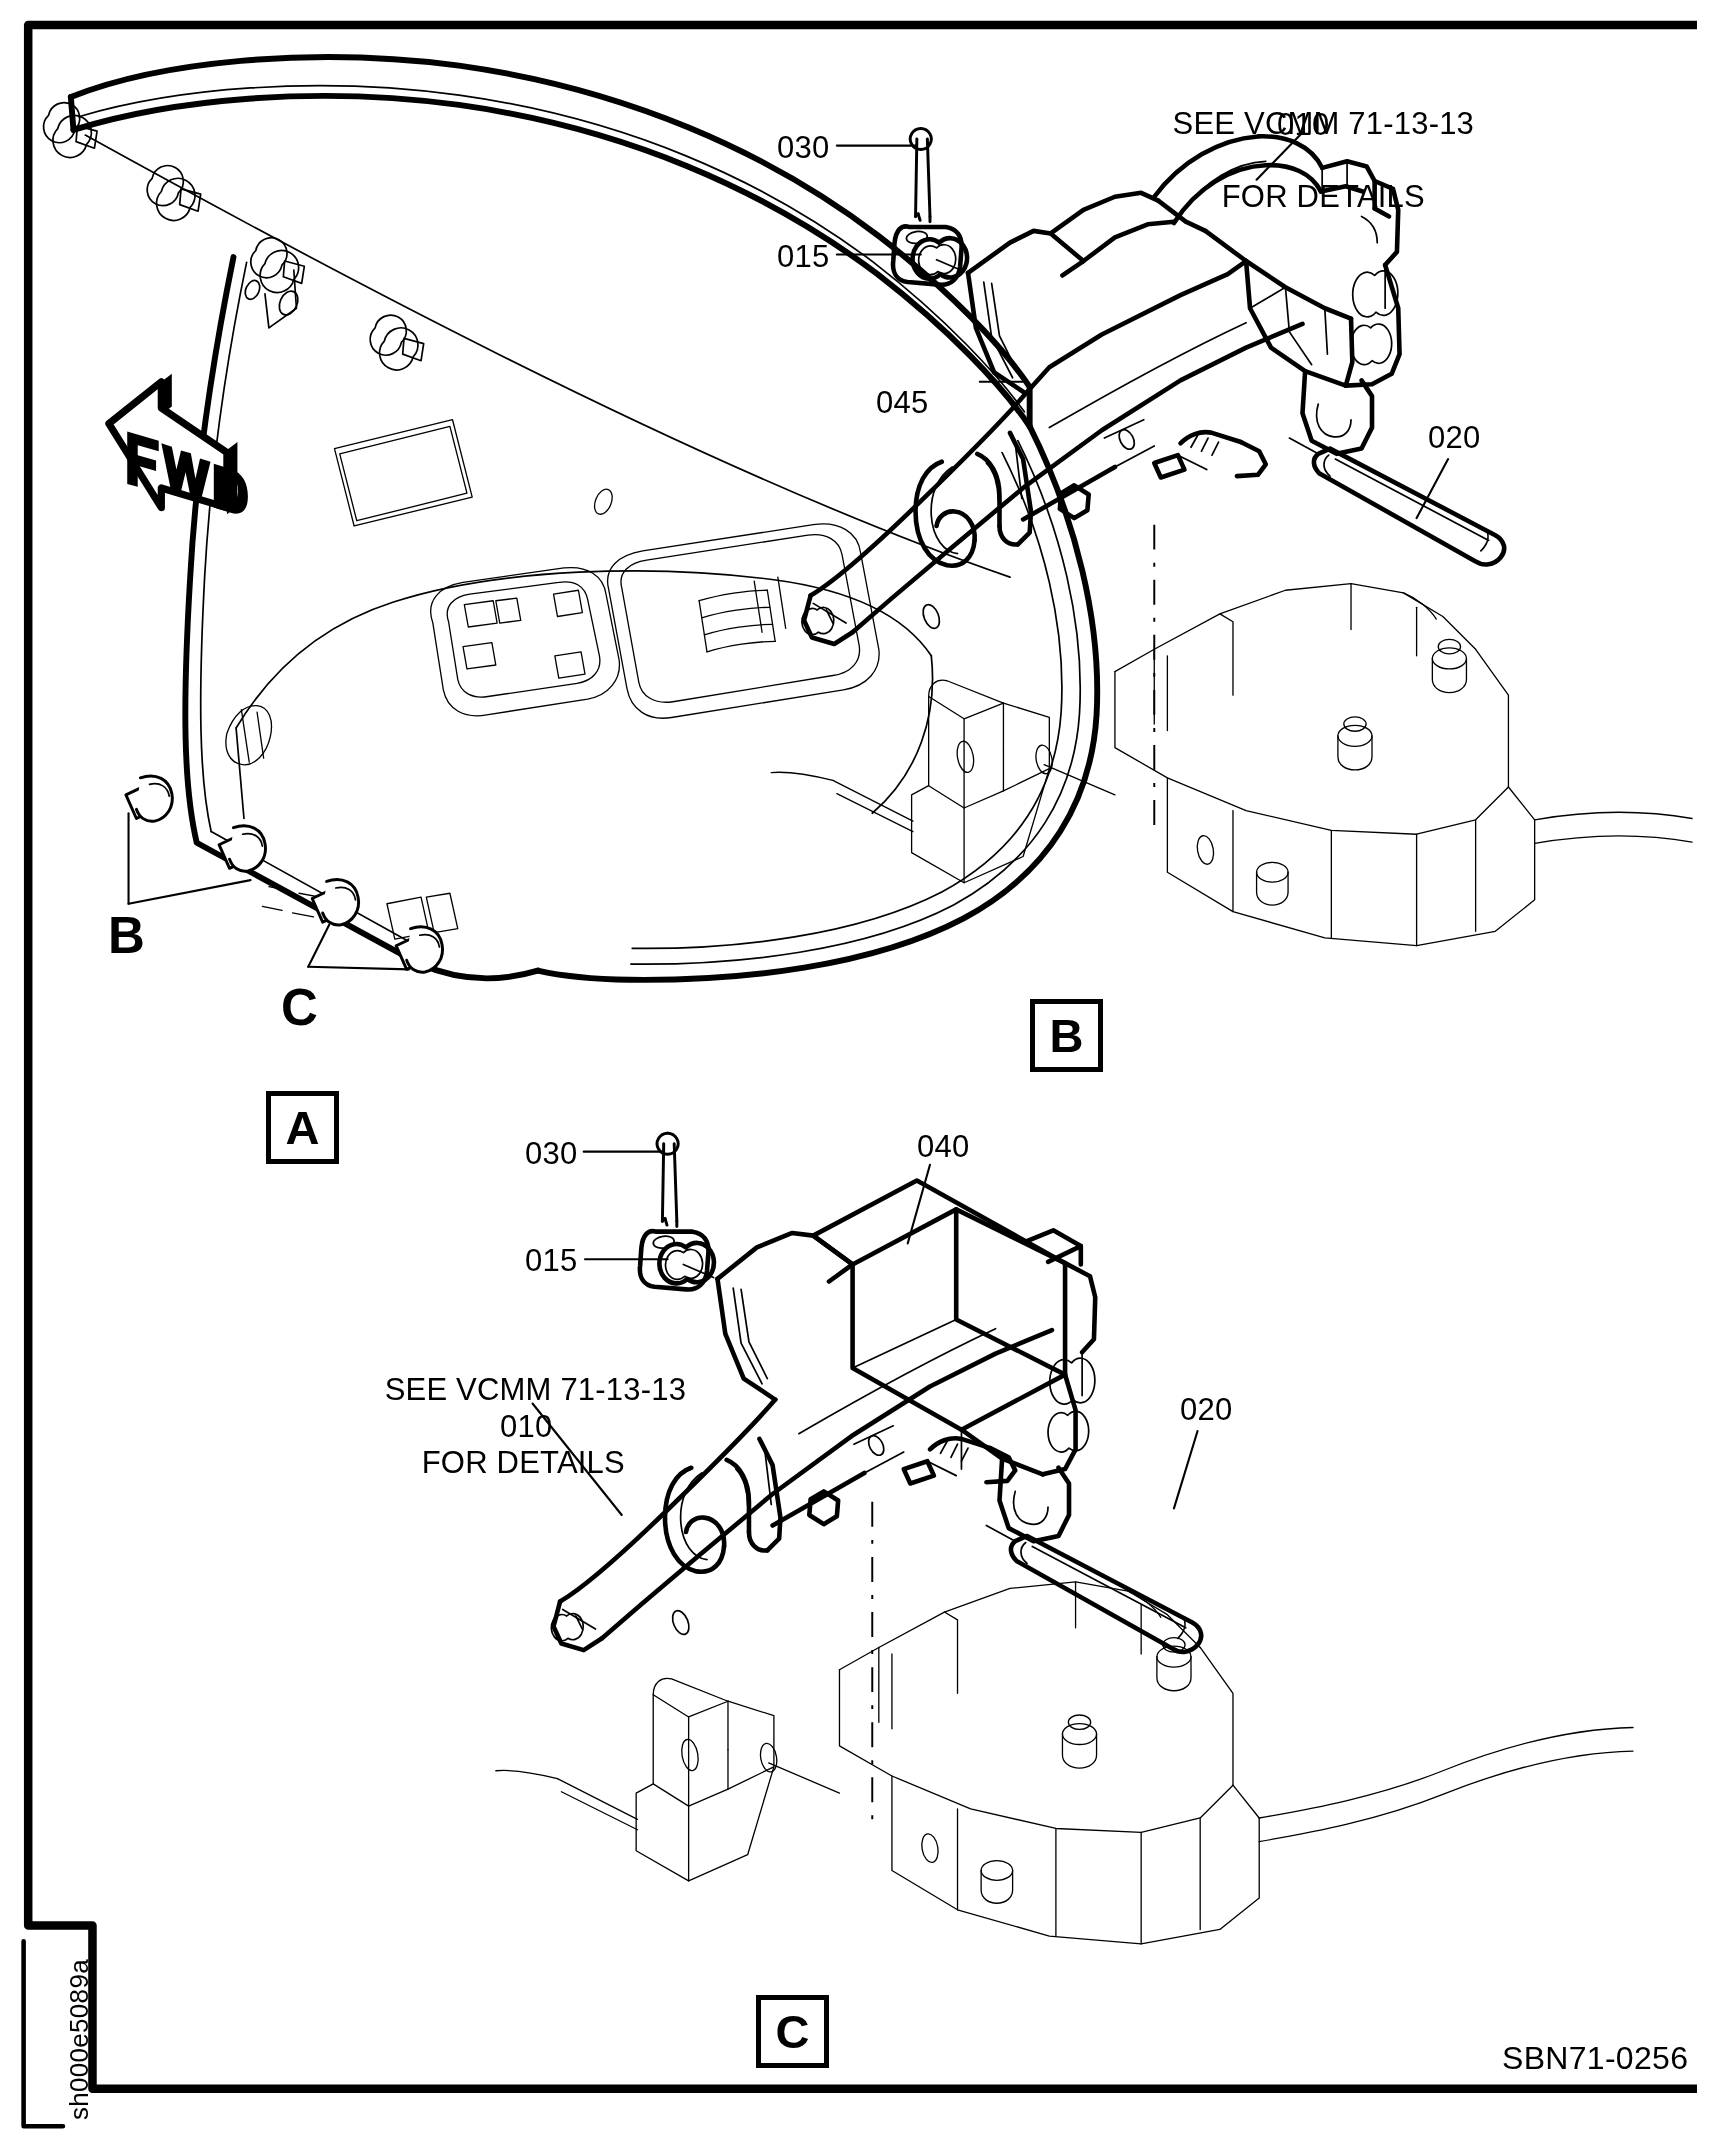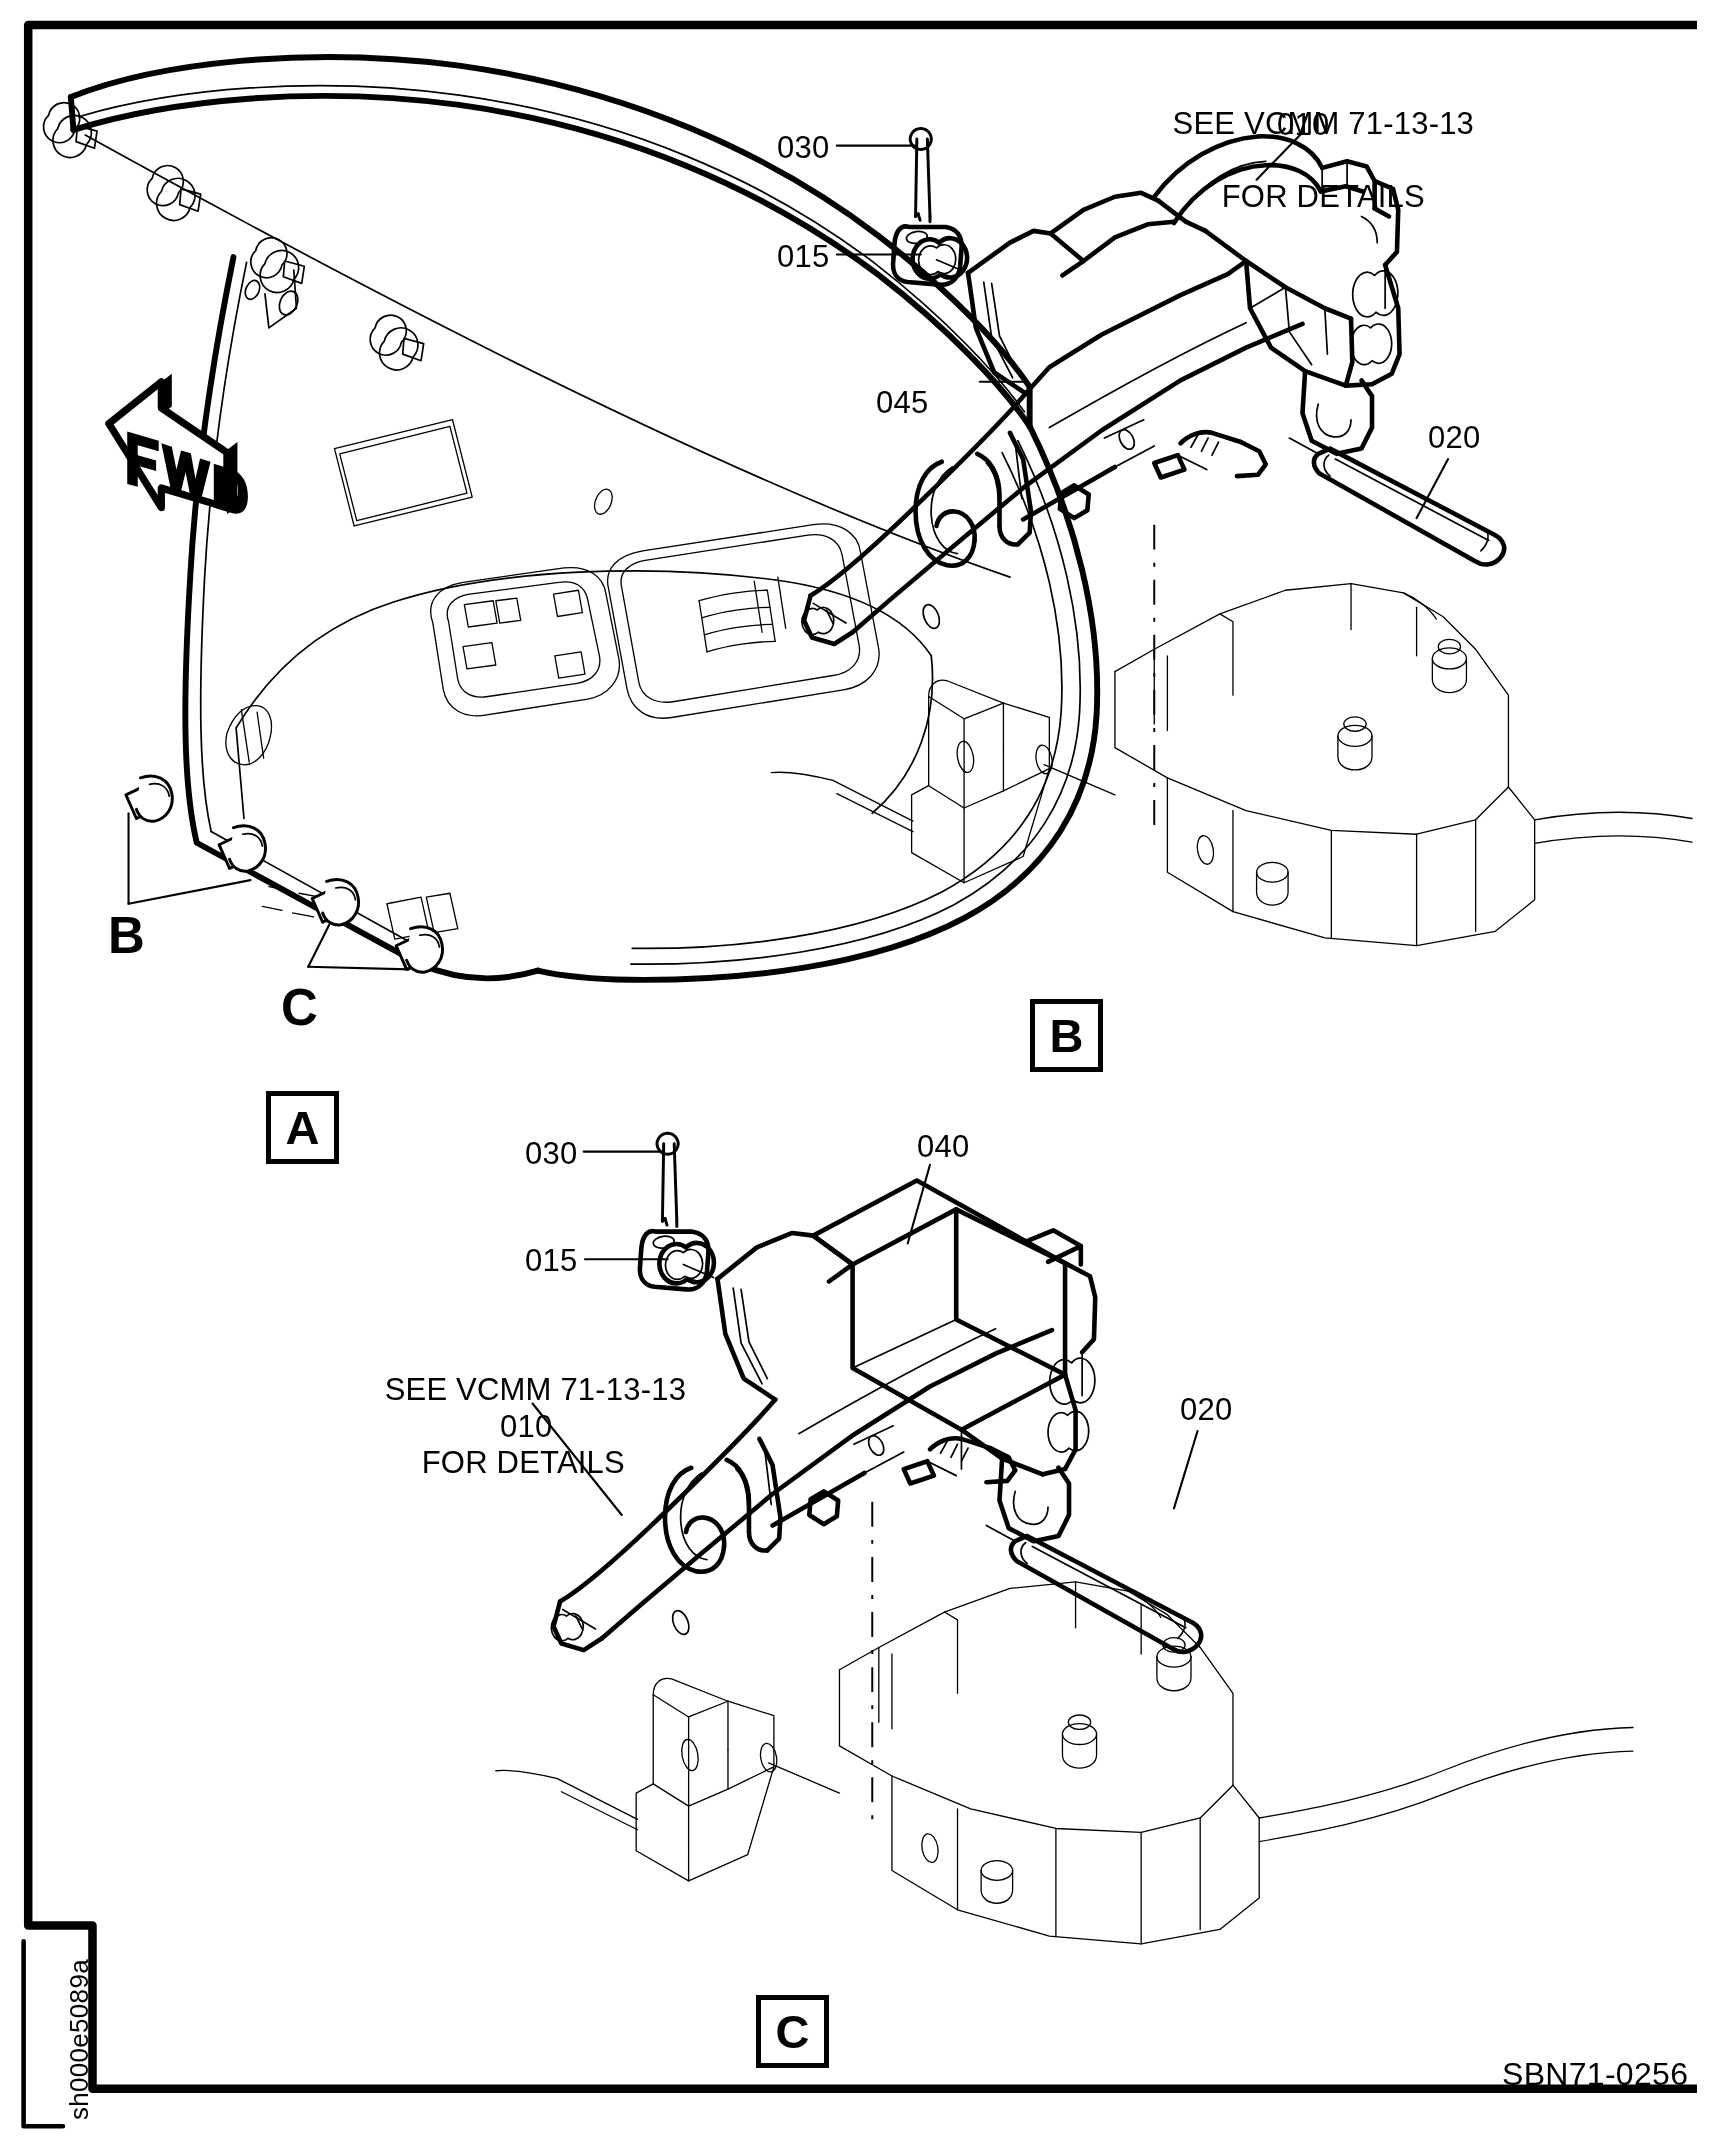--- a/index.html
+++ b/index.html
@@ -688,18 +688,18 @@
 <div class="lbl num" style="left:500px;top:1409px;">010</div>
 <div class="lbl num" style="left:1180px;top:1392px;">020</div>
 
 <div class="lbl bigltr" style="left:108px;top:906px;">B</div>
 <div class="lbl bigltr" style="left:281px;top:978px;">C</div>
 
 <div class="boxltr" style="left:266px;top:1091px;width:63px;height:63px;">A</div>
 <div class="boxltr" style="left:1030px;top:999px;width:63px;height:63px;">B</div>
 <div class="boxltr" style="left:756px;top:1995px;width:63px;height:63px;">C</div>
 
-<div class="dwgno" style="left:1502px;top:2040px;margin-top:16px;">SBN71-0256</div>
+<div class="dwgno" style="left:1502px;top:2040px;">SBN71-0256</div>
 
 <div class="sheetid" style="left:64px;top:2120px;">sh000e5089a</div>
 
 </div>
 
 
 </body></html>

